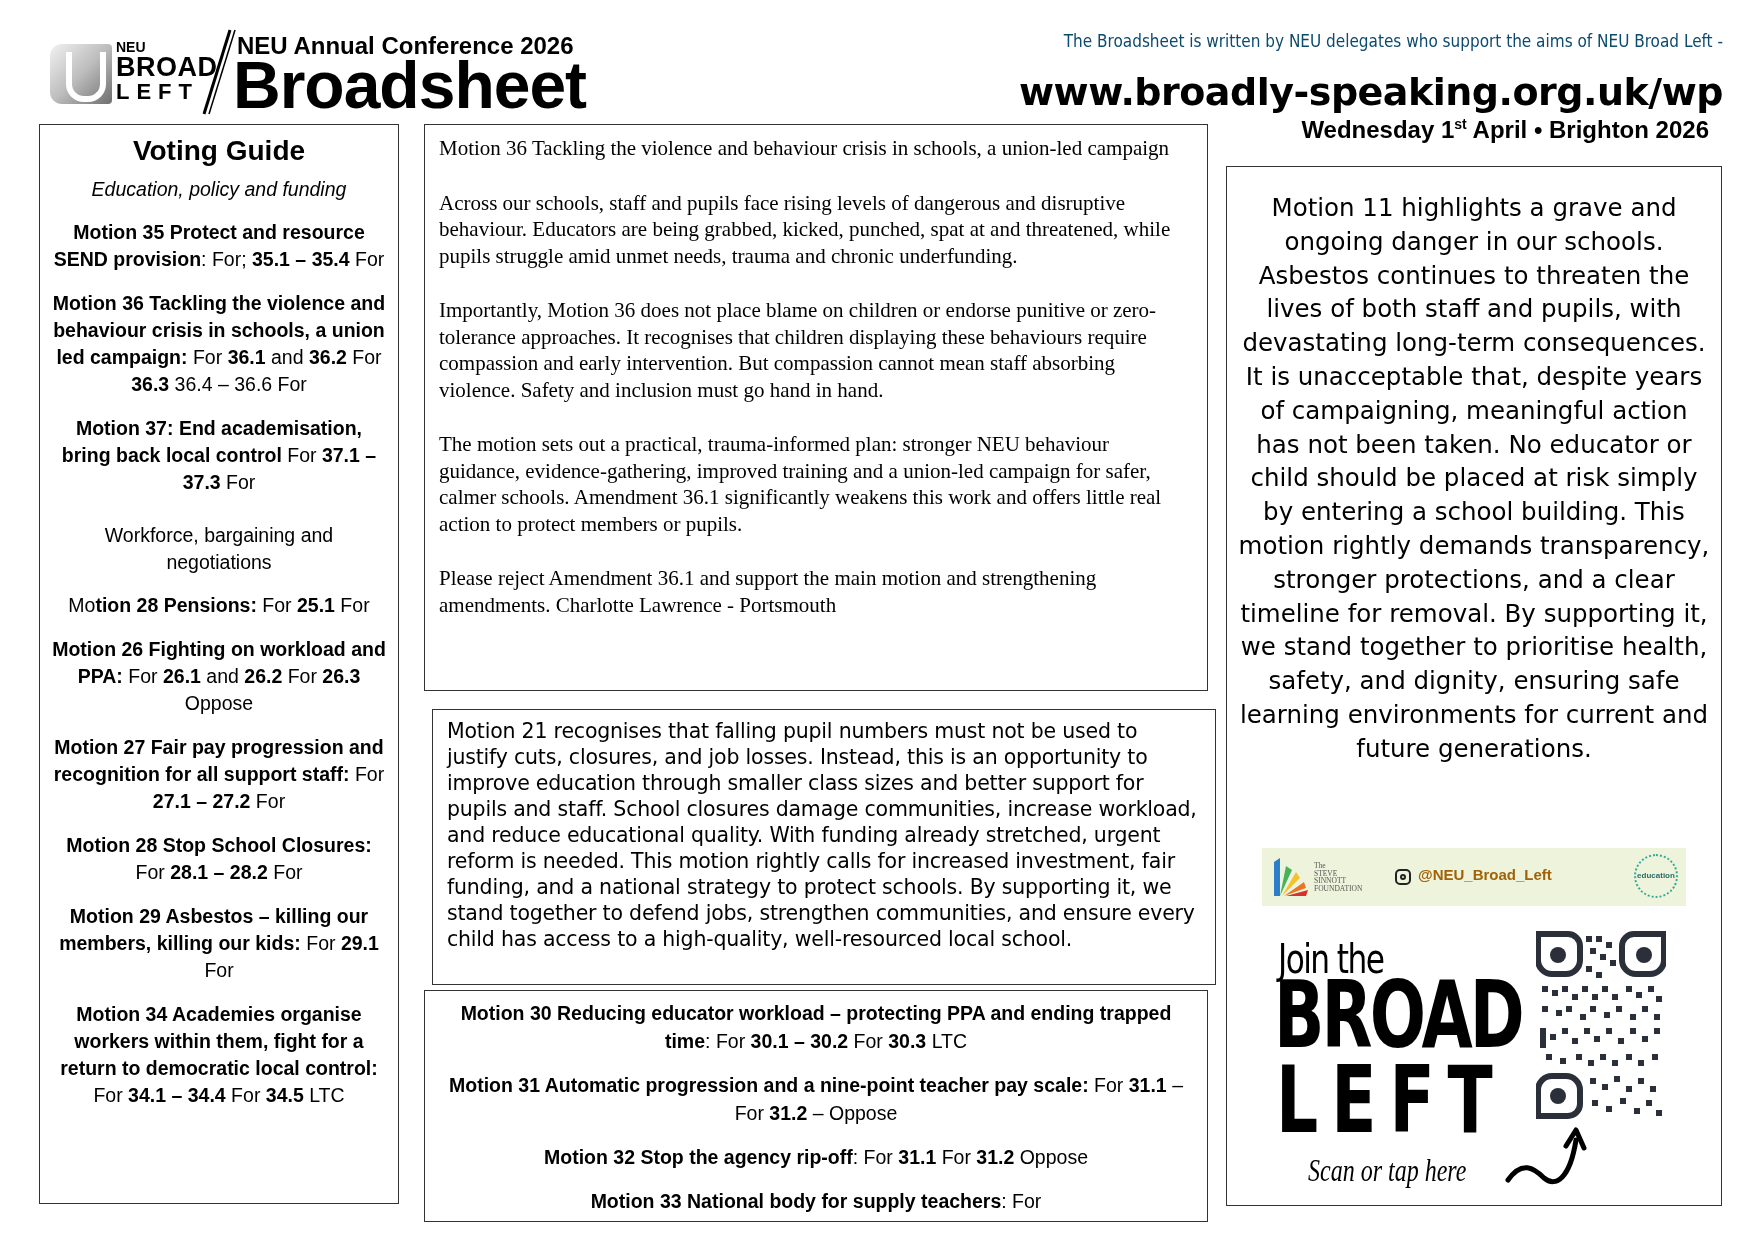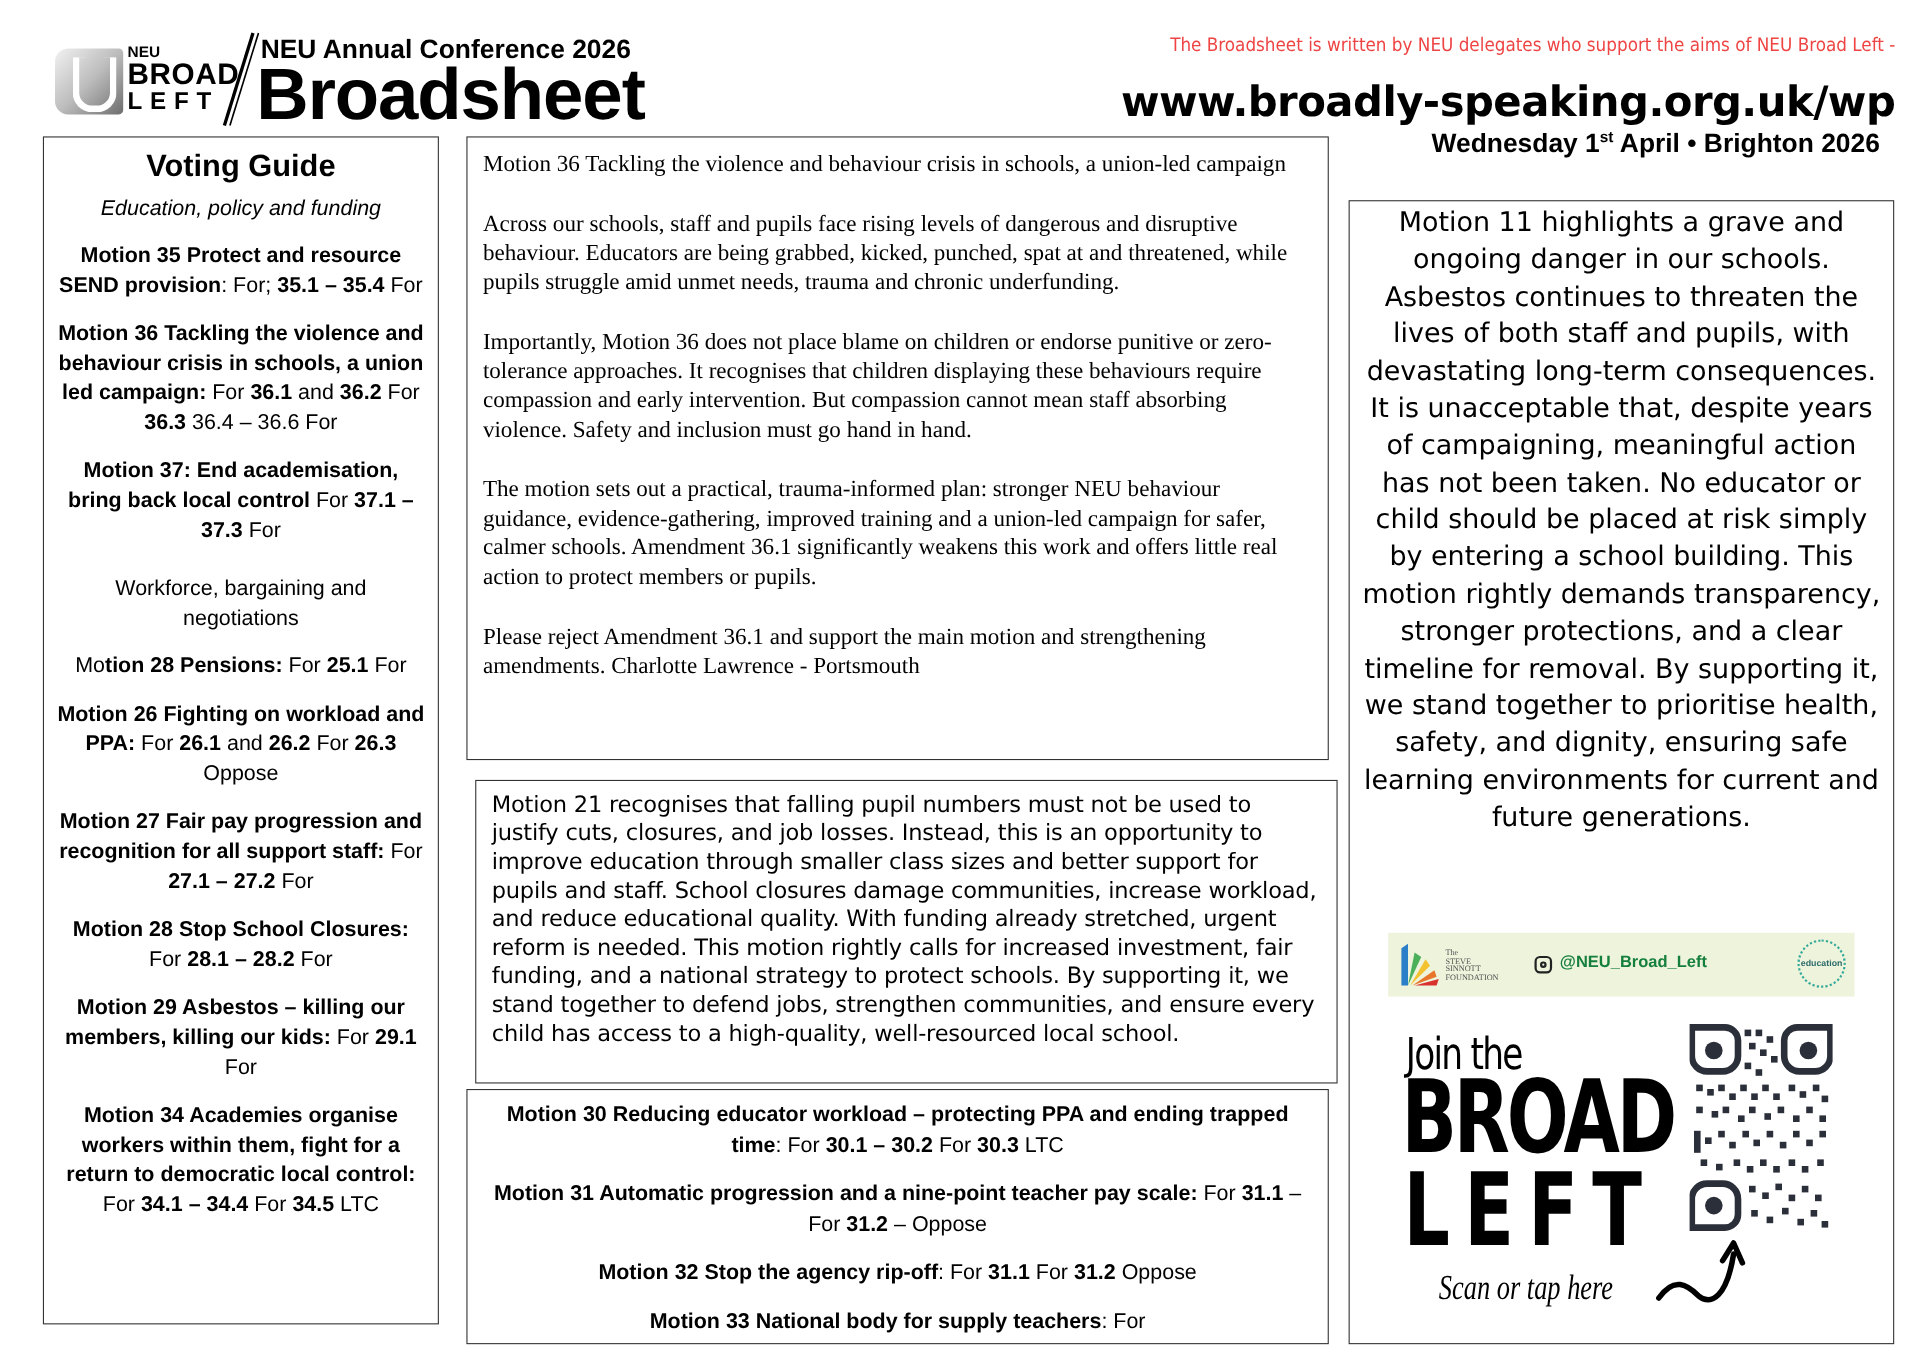--- a/index.html
+++ b/index.html
@@ -11,21 +11,21 @@
   #logo-mark { left: 0; top: 6px; width: 62px; height: 60px; border-radius: 12px 4px 4px 12px; background: linear-gradient(135deg, #f2f2f2 0%, #bdbdbd 50%, #6e6e6e 100%); }
   #logo-mark::after { content: ""; position: absolute; left: 16px; top: 8px; width: 28px; height: 44px; border: 6px solid #fff; border-top: none; border-radius: 0 0 18px 18px; }
   #logo-text { left: 66px; top: 2px; line-height: 1; font-weight: 900; }
   #logo-neu { font-size: 14px; display: block; }
   #logo-broad { font-size: 27px; display: block; letter-spacing: 0.5px; }
   #logo-left { font-size: 22px; display: block; letter-spacing: 7px; }
   #slash { left: 196px; top: 28px; width: 40px; height: 88px; }
   #conf-title { left: 237px; top: 32px; font-size: 24px; font-weight: 900; white-space: nowrap; }
   #broadsheet { left: 233px; top: 52px; font-size: 66px; font-weight: 900; letter-spacing: -1px; line-height: 1; white-space: nowrap; }
 
-  #tagline { right: 30px; top: 30px; text-align: right; font-size: 17px; line-height: 22px; font-family: "DejaVu Sans", sans-serif; font-stretch: condensed; color: #ef4444; width: 700px; }
+  #tagline { right: 30px; top: 30px; text-align: right; font-size: 17px; line-height: 22px; font-family: "DejaVu Sans", sans-serif; font-stretch: condensed; color: #0c4a6e; width: 700px; }
   #website { right: 30px; top: 70px; font-size: 38px; font-weight: bold; font-family: "DejaVu Sans", sans-serif; letter-spacing: -0.5px; white-space: nowrap; }
   #dateline { right: 44px; top: 116px; font-size: 24px; font-weight: bold; white-space: nowrap; }
   #dateline sup { font-size: 14px; }
 
   
   .box { position: absolute; border: 1.5px solid #333; background: #fff; box-sizing: border-box; }
 
   #voting { left: 39px; top: 124px; width: 360px; height: 1080px; text-align: center; font-size: 19.5px; line-height: 27px; padding: 8px 12px; }
   #voting h1 { font-size: 28px; margin: 4px 0 12px 0; font-weight: bold; }
   #voting .section-it { font-style: italic; margin: 0 0 16px 0; }
@@ -34,29 +34,29 @@
   #voting b { font-weight: bold; }
 
   #m36 { left: 424px; top: 124px; width: 784px; height: 567px; font-family: "Liberation Serif", serif; font-size: 21px; line-height: 26.5px; padding: 10px 14px; }
   #m36 p { margin: 0 0 28px 0; }
 
   #m21 { left: 432px; top: 709px; width: 784px; height: 276px; font-family: "DejaVu Sans", sans-serif; font-size: 20.5px; line-height: 26px; padding: 8px 14px; letter-spacing: -0.2px; }
 
   #votes2 { left: 424px; top: 990px; width: 784px; height: 232px; text-align: center; font-size: 19.5px; line-height: 28px; padding: 8px 20px; }
   #votes2 .item { margin: 0 0 16px 0; }
 
-  #m11 { left: 1226px; top: 166px; width: 496px; height: 1040px; padding: 2px 10px; margin-top: 16px; }
+  #m11 { left: 1226px; top: 166px; width: 496px; height: 1040px; padding: 24px 10px; }
   #m11-text { text-align: center; font-family: "DejaVu Sans", sans-serif; font-size: 24.5px; line-height: 33.8px; }
 
   #banner { left: 1262px; top: 848px; width: 424px; height: 58px; background: #eef3dc; }
   #foundation-logo { left: 8px; top: 8px; width: 40px; height: 42px; }
   #foundation-text { left: 52px; top: 14px; font-family: "Liberation Serif", serif; font-size: 7.5px; line-height: 7.5px; color: #555; }
   #insta-icon { left: 133px; top: 21px; width: 16px; height: 16px; border: 2px solid #222; border-radius: 5px; box-sizing: border-box; }
   #insta-icon::after { content: ""; position: absolute; left: 3px; top: 3px; width: 6px; height: 6px; border: 2px solid #222; border-radius: 50%; box-sizing: border-box; }
-  #insta-handle { left: 156px; top: 18px; font-size: 15px; font-weight: bold; color: #15803d; }
+  #insta-handle { left: 156px; top: 18px; font-size: 15px; font-weight: bold; color: #a16207; }
   #neu-badge { right: 8px; top: 6px; width: 44px; height: 44px; border-radius: 50%; border: 2px dotted #3a9; box-sizing: border-box; text-align: center; font-size: 8px; line-height: 40px; font-weight: bold; color: #2b6a6a; }
 
   #join { left: 1274px; top: 930px; width: 260px; height: 265px; }
   #join-the { left: 4px; top: 6px; font-family: "DejaVu Sans", sans-serif; font-size: 40px; letter-spacing: -2px; transform: scaleX(0.78); transform-origin: left; white-space: nowrap; }
   #join-broad { left: 0; top: 40px; font-family: "DejaVu Sans", sans-serif; font-weight: 900; font-size: 92px; letter-spacing: -4px; transform: scaleX(0.72); transform-origin: left; white-space: nowrap; line-height: 1; }
   #join-left { left: 2px; top: 125px; font-family: "DejaVu Sans", sans-serif; font-weight: 900; font-size: 92px; letter-spacing: 18px; transform: scaleX(0.72); transform-origin: left; white-space: nowrap; line-height: 1; }
   #join-scan { left: 34px; top: 222px; font-family: "Liberation Serif", serif; font-style: italic; font-size: 32px; transform: scaleX(0.75); transform-origin: left; white-space: nowrap; }
   #arrow { left: 230px; top: 190px; width: 90px; height: 70px; }
   #qr { left: 1536px; top: 930px; width: 130px; height: 200px; }
 

